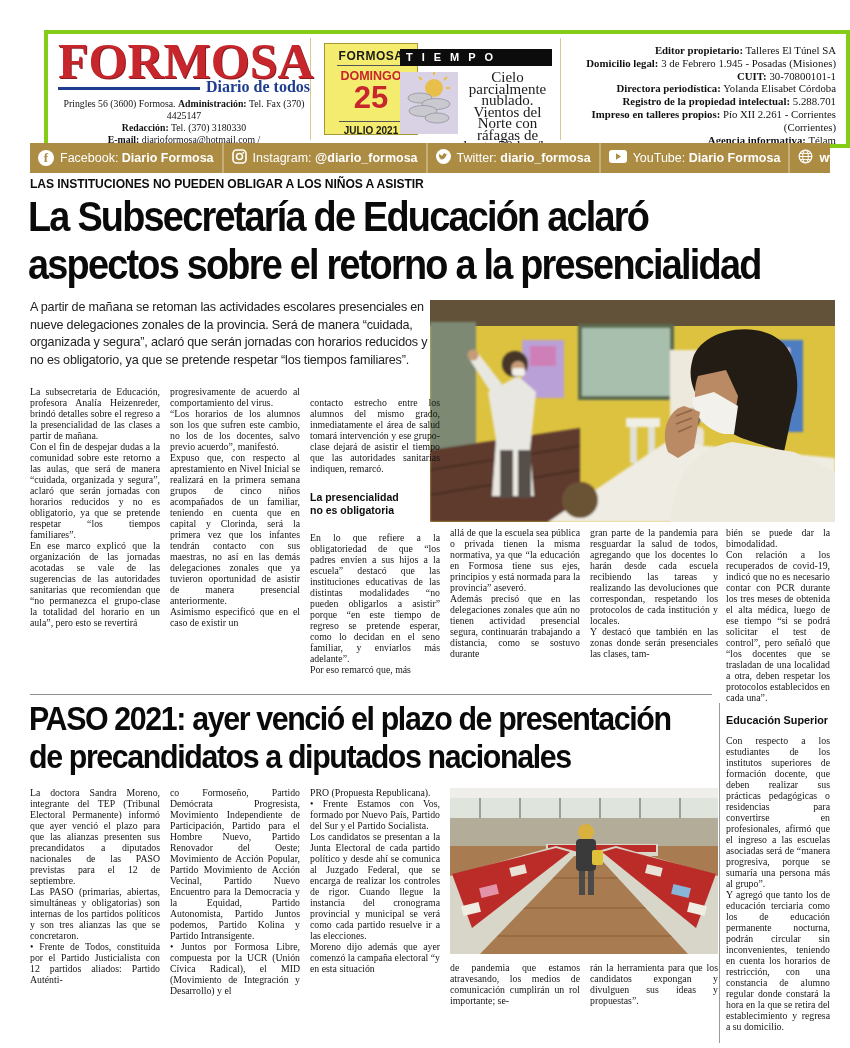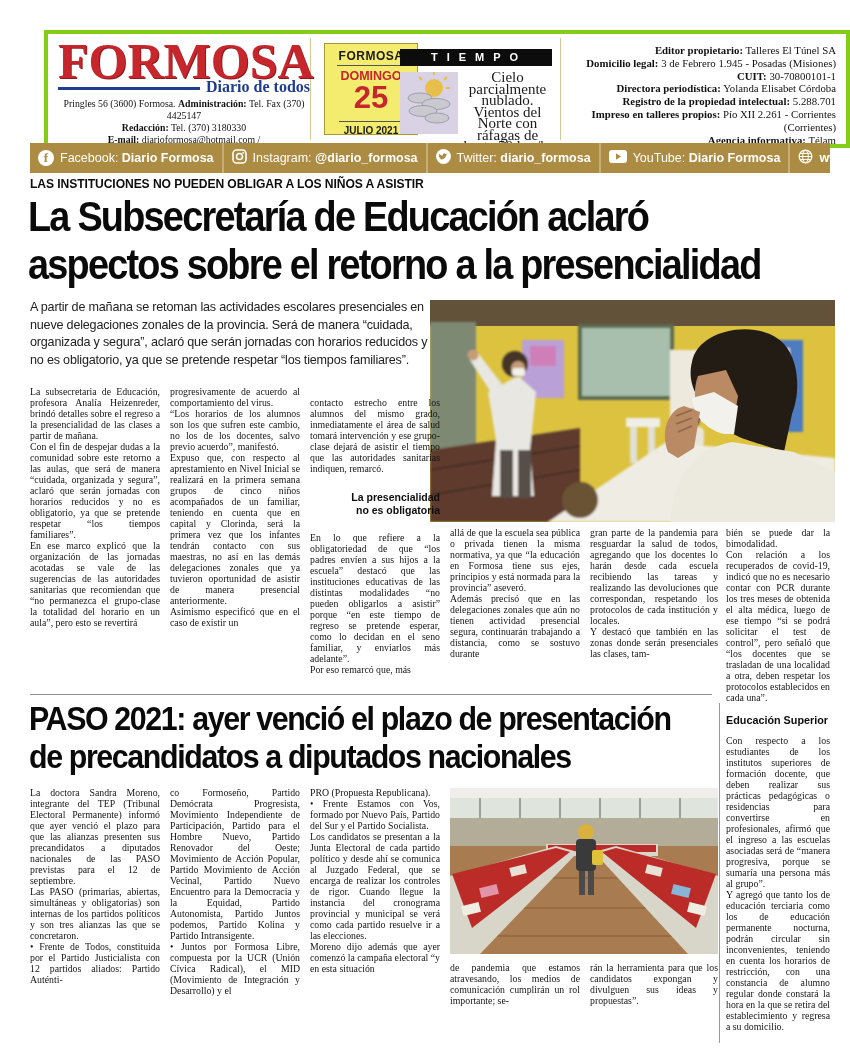--- a/index.html
+++ b/index.html
@@ -19,21 +19,21 @@
 
   .datebox{position:absolute;left:276px;top:9px;width:92px;height:90px;background:#f4ec6f;
            border:1px solid #a89833;text-align:center;font-family:"Liberation Sans",sans-serif;}
   .datebox .city{font-size:12px;font-weight:700;letter-spacing:.5px;padding-top:5px;margin:0 12px;border-bottom:1px solid #555;padding-bottom:2px;}
   .datebox .day{font-size:12.5px;font-weight:700;color:#c6262c;margin-top:3px;text-align:center;}
   .datebox .num{font-size:31px;font-weight:700;color:#c6262c;line-height:.95;margin:0 14px;border-bottom:1px solid #555;padding-bottom:9px;}
   .datebox .month{font-size:10px;font-weight:700;margin-top:3px;}
 
   .tiempo{position:absolute;left:352px;top:15px;width:152px;}
   .tiempo-bar{background:#0c0c0c;color:#fff;font-weight:700;font-size:11px;letter-spacing:9px;
-              text-align:center;padding:2px 0 3px 6px;font-family:"Liberation Sans",sans-serif;}
+              text-align:left;padding:2px 0 3px 6px;font-family:"Liberation Sans",sans-serif;}
   .tiempo-row{display:flex;margin-top:6px;}
   .weather-art{width:58px;height:62px;flex:none;}
   .weather-text{flex:1;font-size:15px;line-height:11.5px;text-align:center;padding-left:5px;}
 
   .publisher{position:absolute;right:10px;top:10px;width:282px;text-align:right;
              font-size:10.8px;line-height:12.8px;color:#111;}
 
   
   .socialbar{position:absolute;left:30px;top:143px;width:800px;height:30px;background:#ac8b42;
              display:flex;align-items:stretch;font-family:"Liberation Sans",sans-serif;color:#fff;}
@@ -57,21 +57,21 @@
   .photo{position:absolute;overflow:hidden;background:#ddd;}
   .photo1{left:430px;top:300px;width:405px;height:222px;}
   .photo2{left:450px;top:788px;width:268px;height:166px;}
 
   .newscol{position:absolute;width:130px;font-size:9.8px;line-height:11px;text-align:justify;
            white-space:pre-line;color:#141414;hyphens:auto;}
   .a1c1{left:30px;top:386px;}  .a1c2{left:170px;top:386px;}
   .a1c3{left:310px;top:386px;} .a1c4{left:450px;top:527px;}
   .a1c5{left:590px;top:527px;width:128px;} .a1c6{left:726px;top:527px;width:104px;}
   .subhead{font-family:"Liberation Sans",sans-serif;font-weight:700;font-size:10.5px;line-height:12.5px;
-           text-align:right;margin:6px 0 5px;white-space:pre-line;color:#0d0d0d;}
+           text-align:left;margin:6px 0 5px;white-space:pre-line;color:#0d0d0d;}
 
   .hrule{position:absolute;left:30px;top:694px;width:682px;height:1px;background:#8f8f8f;}
   .vrule{position:absolute;left:719px;top:703px;height:340px;width:1px;background:#9a9a9a;}
 
   
   .headline2{position:absolute;left:29px;top:700px;width:760px;font-family:"Liberation Sans",sans-serif;
              font-weight:700;font-size:33px;line-height:38px;letter-spacing:-1.5px;color:#0a0a0a;
              transform:scaleX(.92);transform-origin:left top;}
   .headline2 div{white-space:nowrap;}
   .a2c1{left:30px;top:787px;} .a2c2{left:170px;top:787px;} .a2c3{left:310px;top:787px;}

